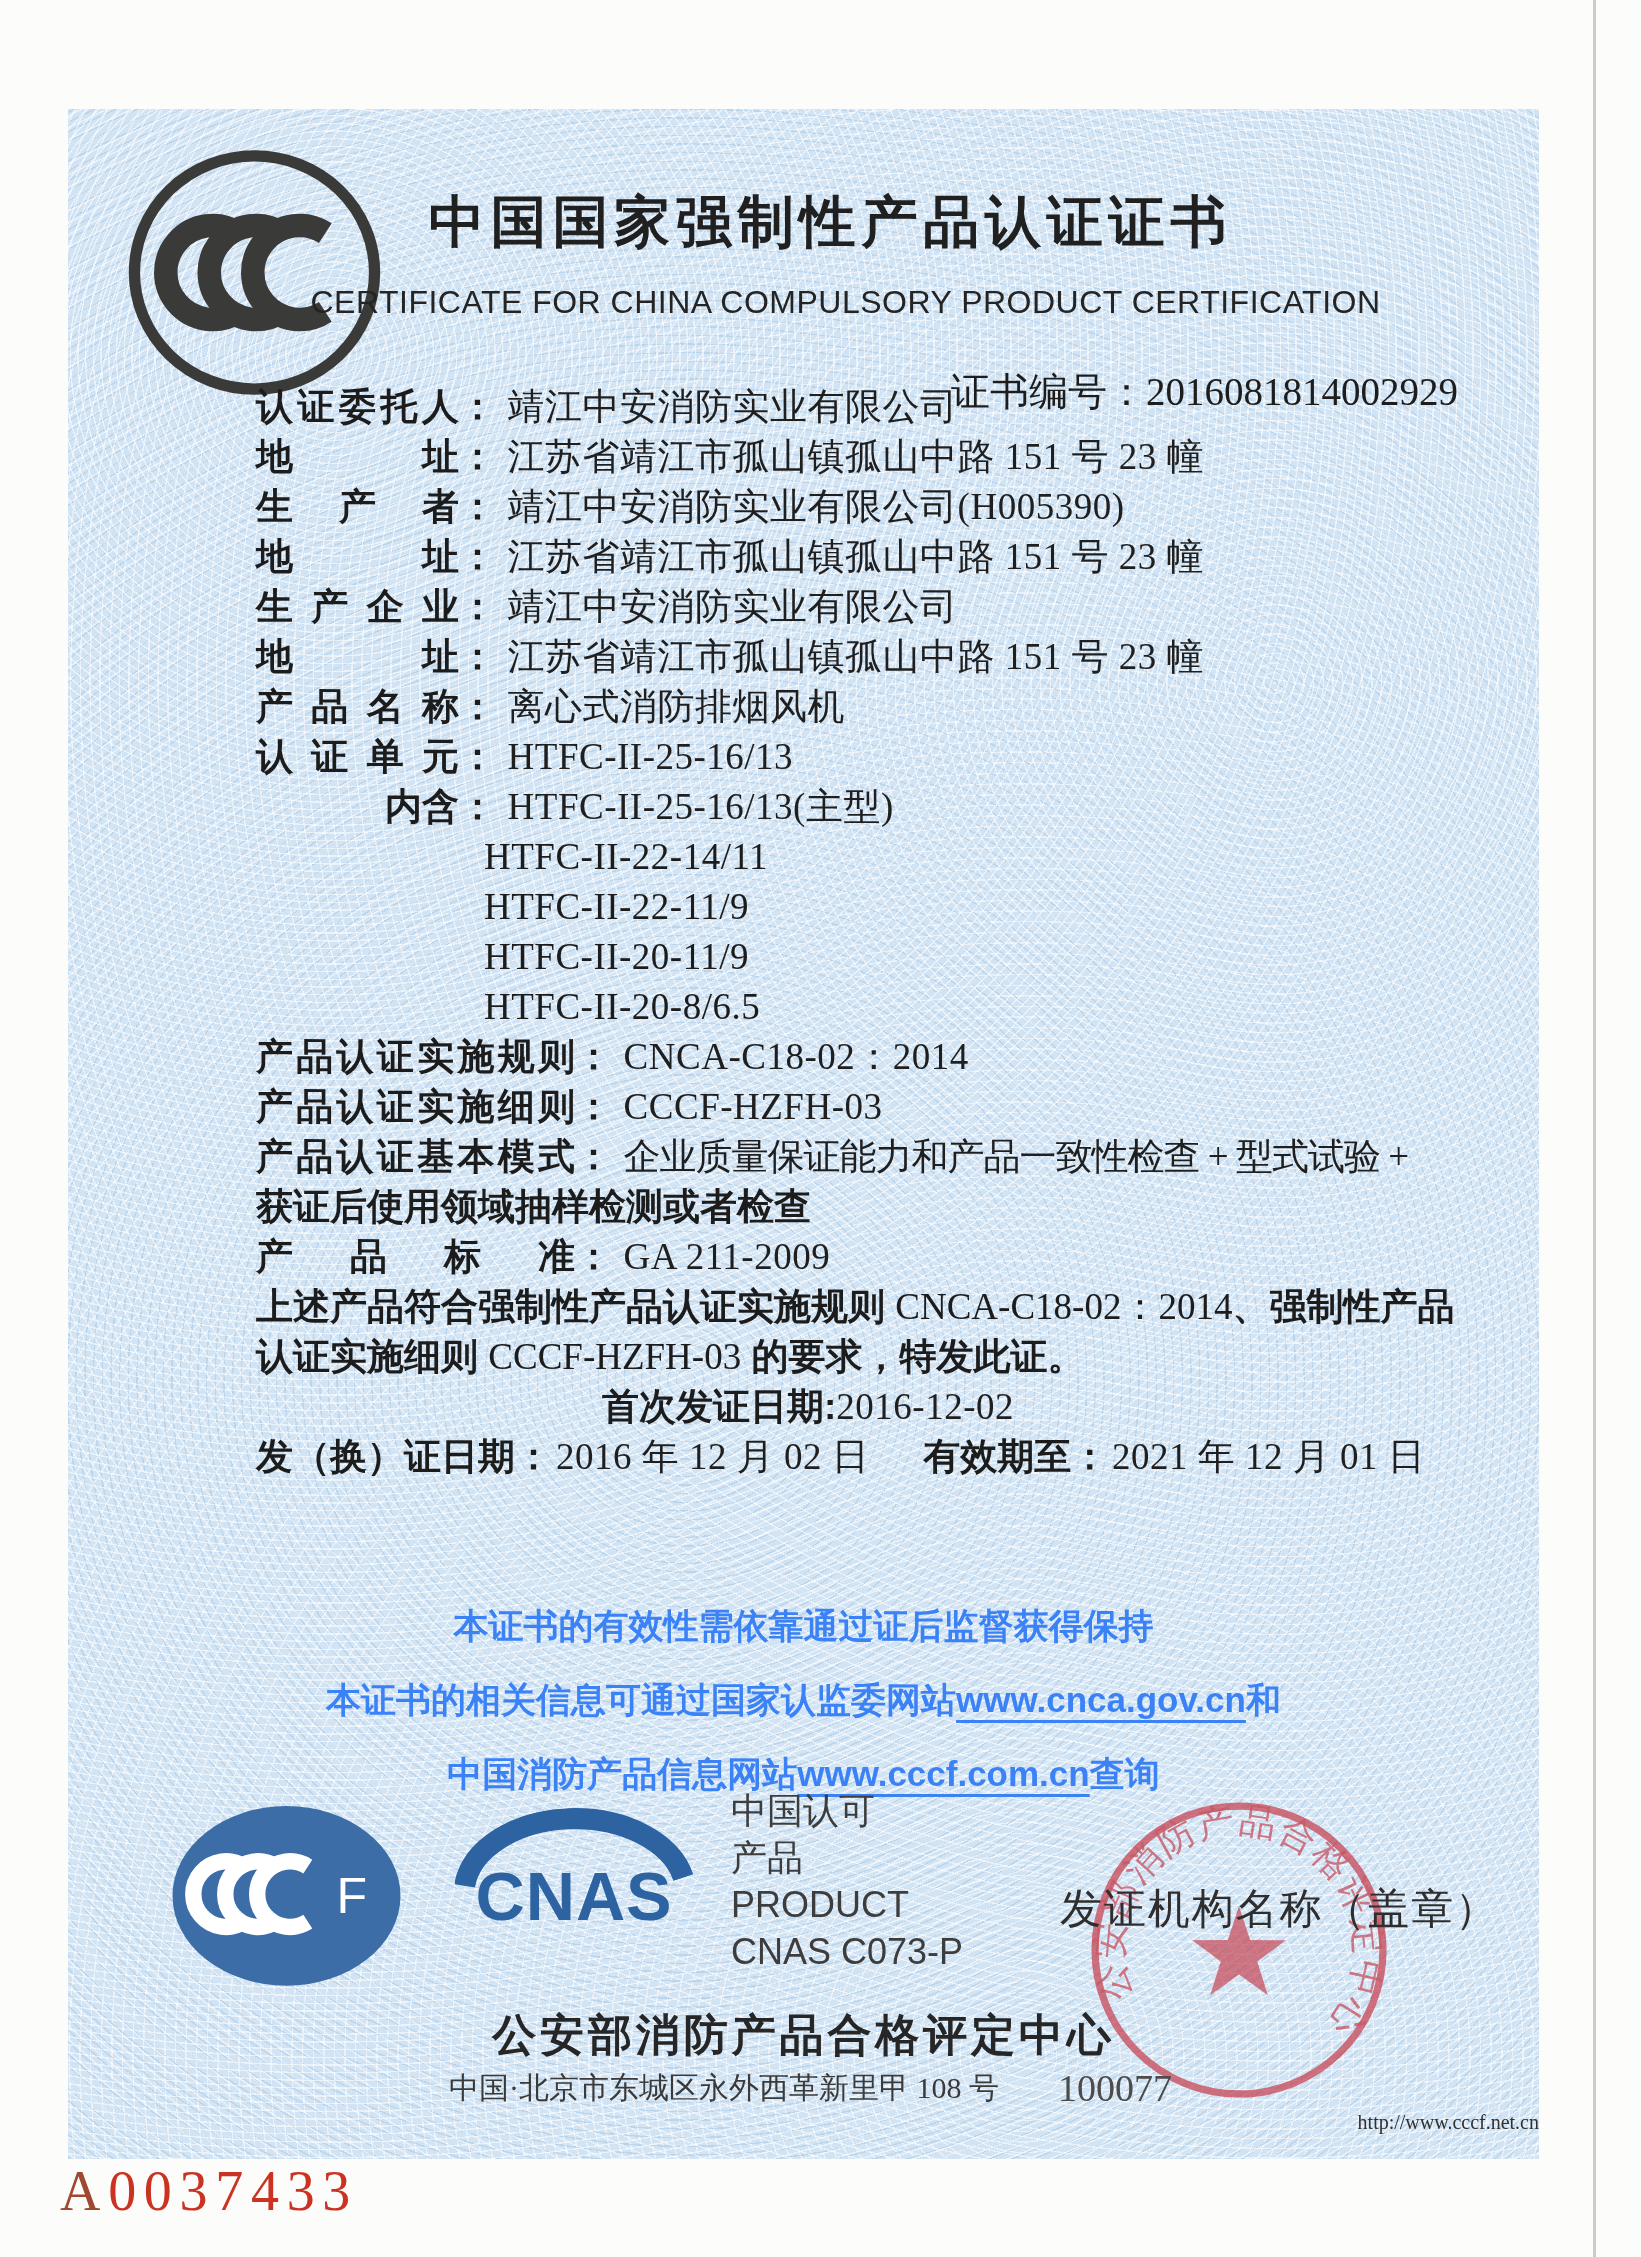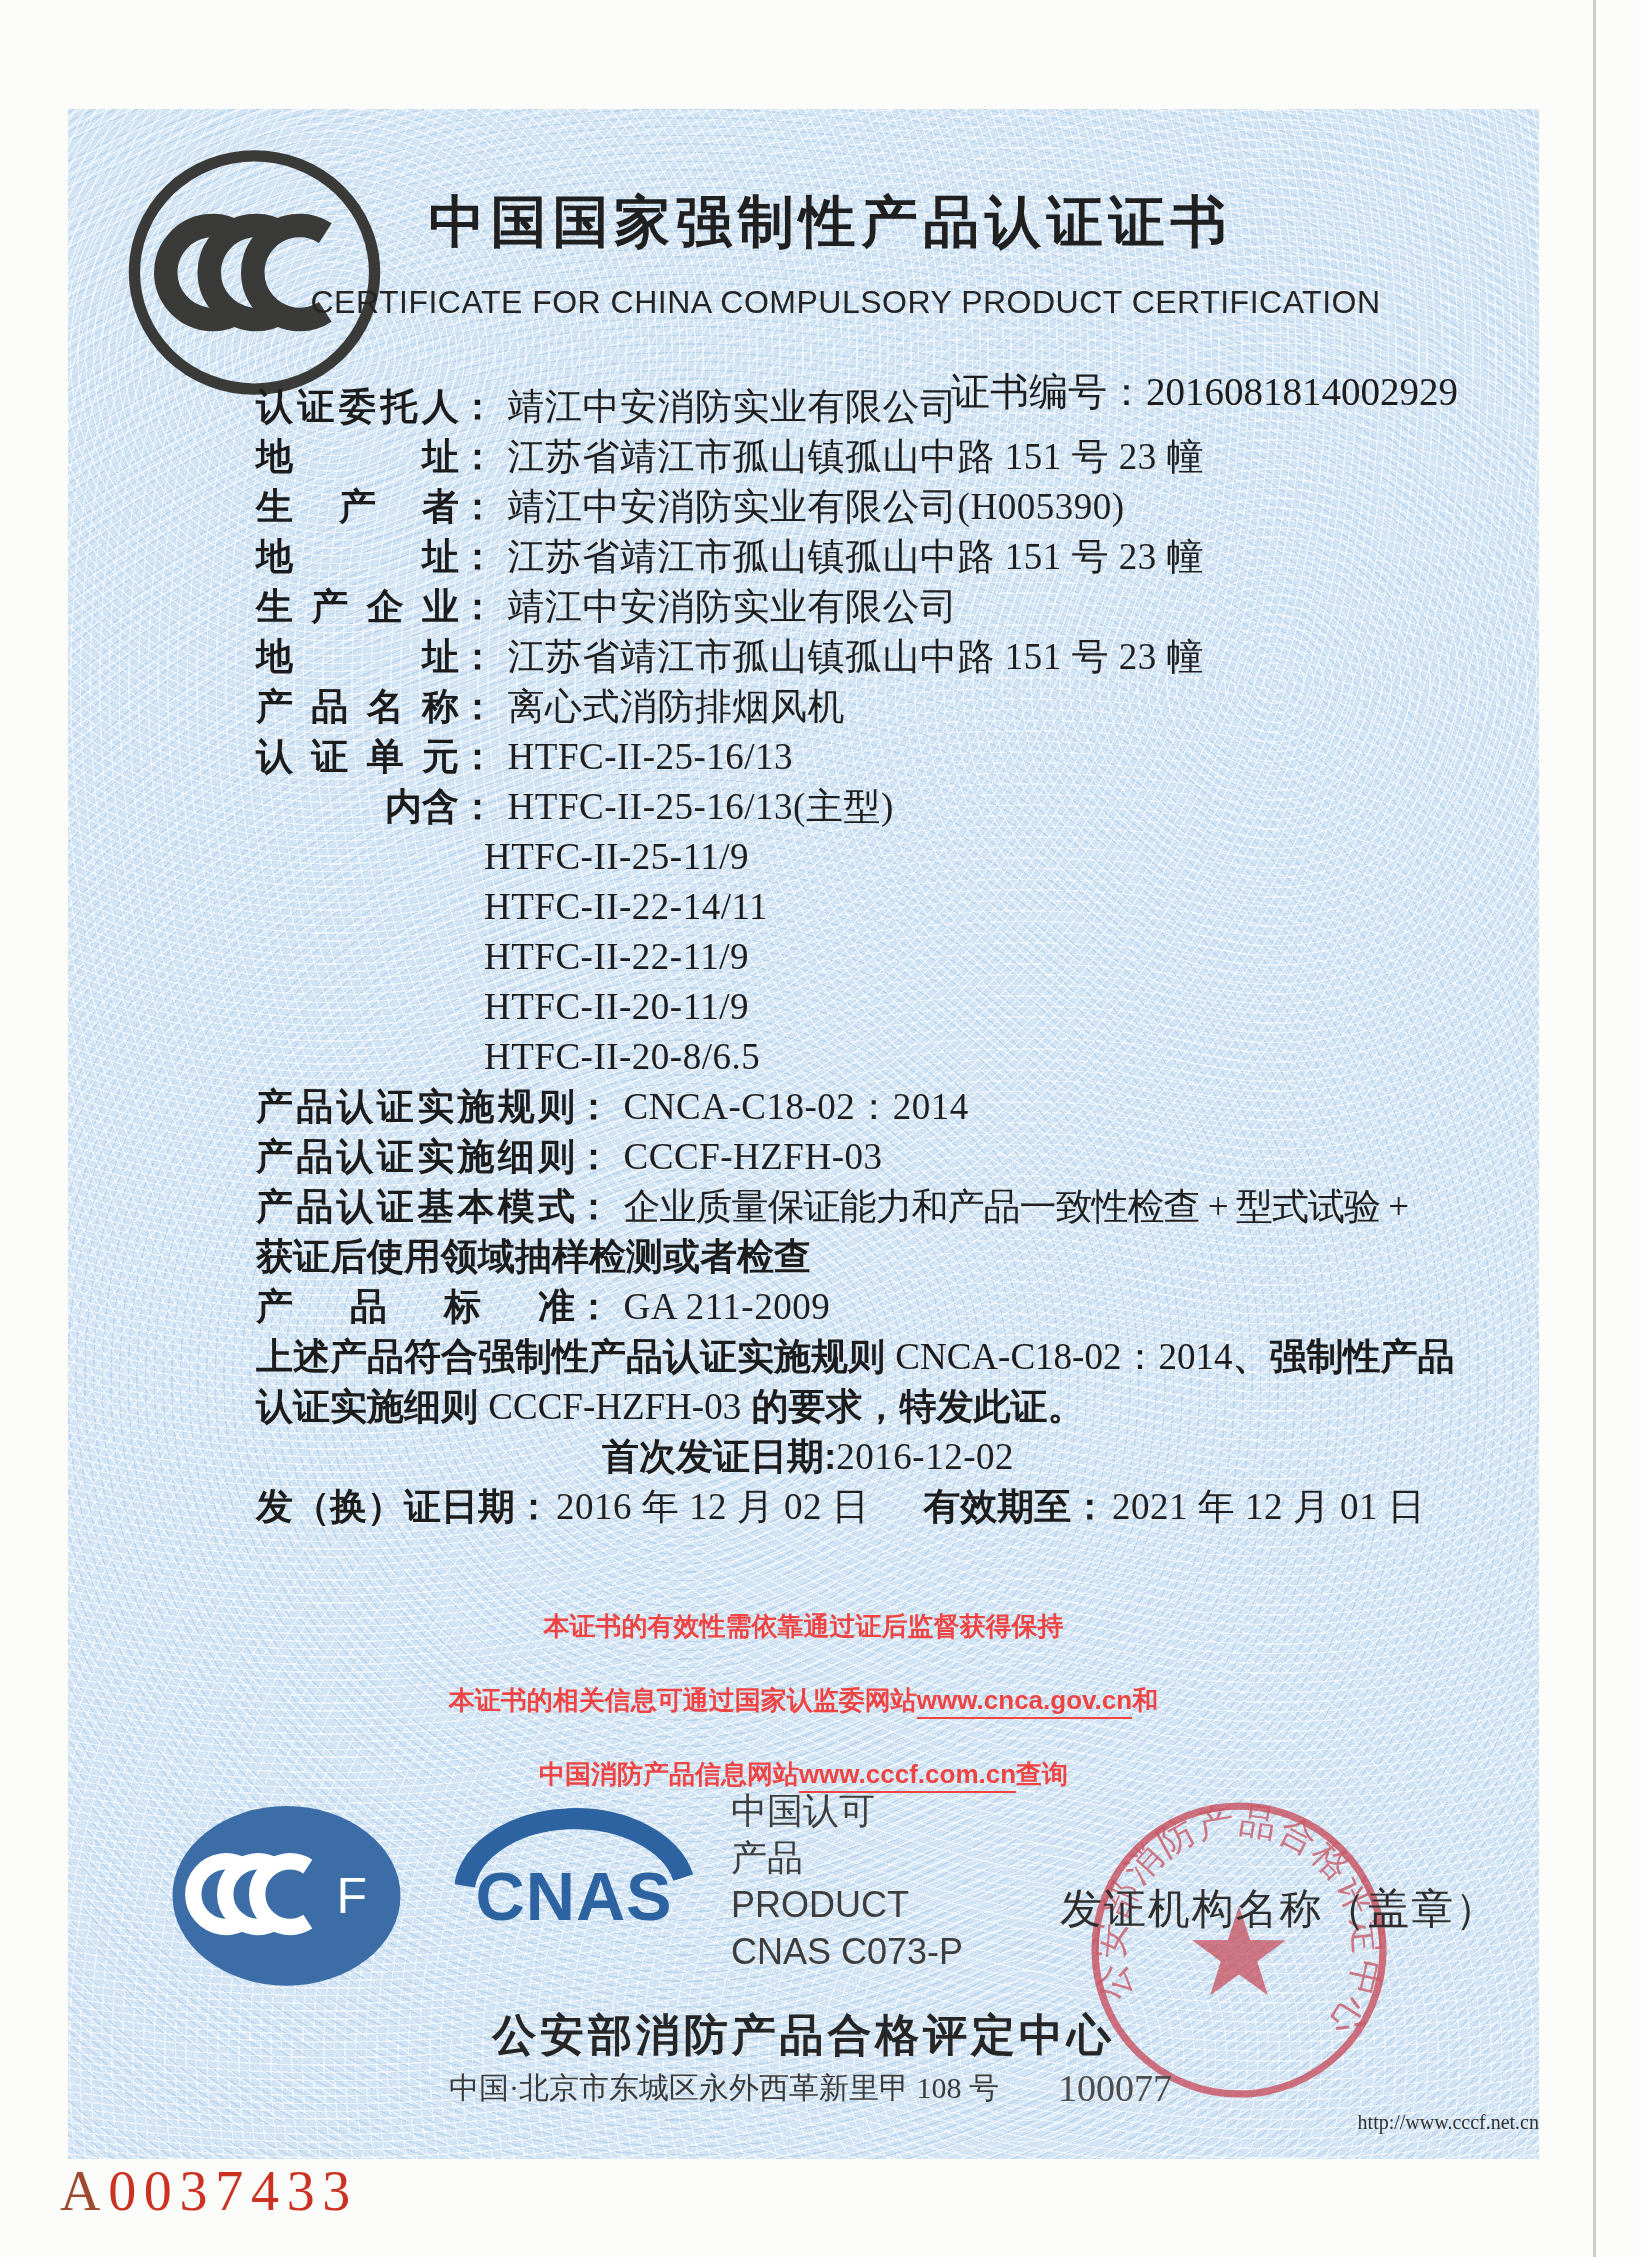--- a/index.html
+++ b/index.html
@@ -31,22 +31,22 @@
   .val{font-family:"Liberation Serif",serif;margin-left:11.6px;color:#1f1f1f;letter-spacing:0.5px;}
   .row.model{padding-left:228px;font-family:"Liberation Serif",serif;letter-spacing:0.5px;}
   .row.cont{font-weight:bold;}
   .row.tight .val{letter-spacing:-1px;}
   .stmt .b{font-weight:bold;}
   .stmt .c{font-family:"Liberation Serif",serif;}
   .row.first{padding-left:346px;}
   .row .bl{font-weight:bold;}
   .gap{display:inline-block;width:54px;}
 
-  .footer{left:68px;top:1589px;width:1471px;text-align:center;font-size:26px;line-height:74px;
-          font-weight:bold;color:#ef4444;}
+  .footer{left:68px;top:1589px;width:1471px;text-align:center;font-size:35px;line-height:74px;
+          font-weight:bold;color:#3b82f6;}
   .footer .url{font-weight:bold;text-decoration:underline;text-underline-offset:7.7px;}
 
   .accred{left:731px;top:1787px;font-size:36px;line-height:47px;color:#3d3d3d;}
   .stamp-overlay{left:1060px;top:1881px;font-size:42px;letter-spacing:1.9px;color:#2e2e2e;
                  font-family:"Liberation Serif",serif;}
   .org-name{left:68px;top:2006px;width:1471px;text-align:center;font-weight:bold;font-size:44px;
             letter-spacing:3.9px;color:#262626;}
   .org-address{left:367px;top:2068px;width:714px;text-align:center;font-size:30px;color:#3a3a3a;
                font-family:"Liberation Serif",serif;}
   .org-postcode{left:1058px;top:2066px;font-size:38px;color:#4c4c4c;font-family:"Liberation Serif",serif;}
@@ -79,21 +79,20 @@
     <div class="row"><span class="lbl">认证委托人</span><span class="colon">：</span><span class="val">靖江中安消防实业有限公司</span></div>
     <div class="row"><span class="lbl">地址</span><span class="colon">：</span><span class="val">江苏省靖江市孤山镇孤山中路 151 号 23 幢</span></div>
     <div class="row"><span class="lbl">生产者</span><span class="colon">：</span><span class="val">靖江中安消防实业有限公司(H005390)</span></div>
     <div class="row"><span class="lbl">地址</span><span class="colon">：</span><span class="val">江苏省靖江市孤山镇孤山中路 151 号 23 幢</span></div>
     <div class="row"><span class="lbl">生产企业</span><span class="colon">：</span><span class="val">靖江中安消防实业有限公司</span></div>
     <div class="row"><span class="lbl">地址</span><span class="colon">：</span><span class="val">江苏省靖江市孤山镇孤山中路 151 号 23 幢</span></div>
     <div class="row"><span class="lbl">产品名称</span><span class="colon">：</span><span class="val">离心式消防排烟风机</span></div>
     <div class="row"><span class="lbl">认证单元</span><span class="colon">：</span><span class="val">HTFC-II-25-16/13</span></div>
     <div class="row"><span class="lbl right">内含</span><span class="colon">：</span><span class="val">HTFC-II-25-16/13(主型)</span></div>
 
-    <div class="row model">HTFC-II-25-11/9</div>
     <div class="row model">HTFC-II-22-14/11</div>
     <div class="row model">HTFC-II-22-11/9</div>
     <div class="row model">HTFC-II-20-11/9</div>
     <div class="row model">HTFC-II-20-8/6.5</div>
 
     <div class="row"><span class="lbl wide">产品认证实施规则</span><span class="colon">：</span><span class="val">CNCA-C18-02：2014</span></div>
     <div class="row"><span class="lbl wide">产品认证实施细则</span><span class="colon">：</span><span class="val">CCCF-HZFH-03</span></div>
     <div class="row tight"><span class="lbl wide">产品认证基本模式</span><span class="colon">：</span><span class="val">企业质量保证能力和产品一致性检查 + 型式试验 +</span></div>
     <div class="row cont">获证后使用领域抽样检测或者检查</div>
     <div class="row"><span class="lbl wide">产品标准</span><span class="colon">：</span><span class="val">GA 211-2009</span></div>

